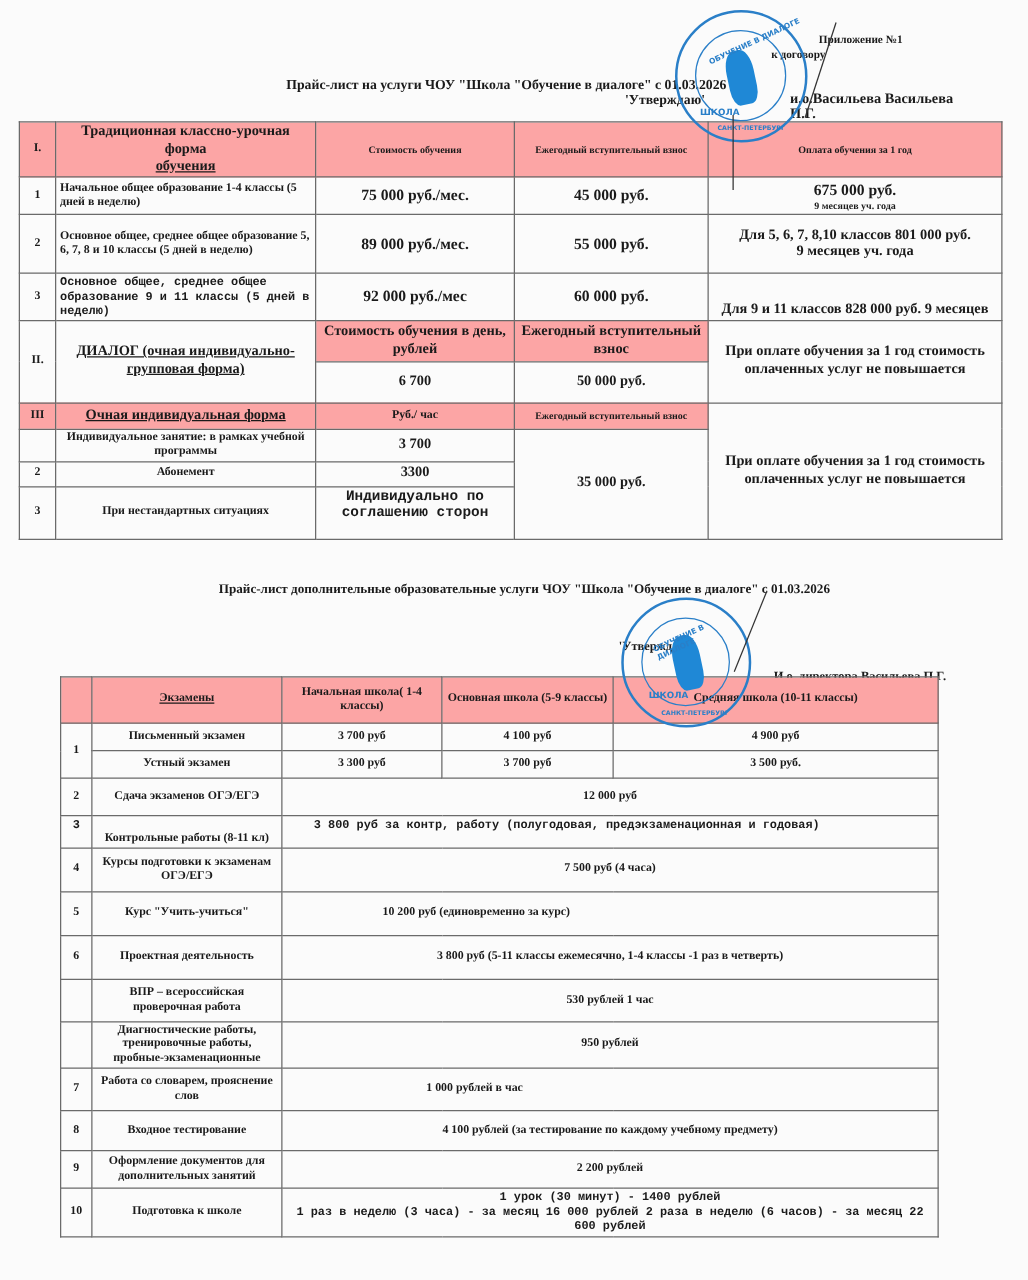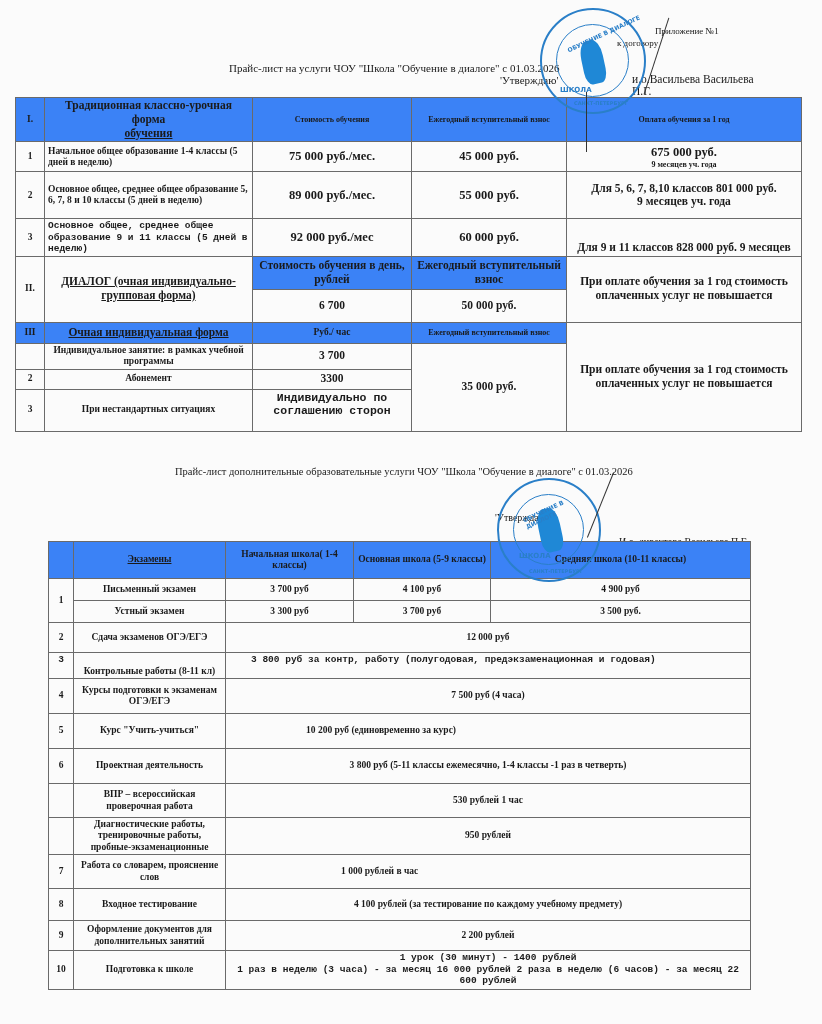--- a/index.html
+++ b/index.html
@@ -1,22 +1,22 @@
 <!DOCTYPE html>
 <html><head>
 <meta charset="utf-8">
 <style>
   html, body { margin:0; padding:0; }
   body { width:822px; height:1024px; background:#fbfbfb; position:relative; overflow:hidden;
          font-family:"Liberation Serif","DejaVu Serif",serif; color:#1a1a1a; }
-  .abs { position:absolute; }
+  .abs { position:absolute;font-weight:bold; }
   .txt { font-size:10.5px; white-space:nowrap; }
   table { border-collapse:collapse; position:absolute; table-layout:fixed; }
   td { border:1.3px solid #6a6a6a; padding:1px 3px; font-weight:bold; text-align:center; vertical-align:middle; line-height:1.2; }
-  .hdr { background:#3b82f6; }
+  .hdr { background:#fca5a5; }
   .u { text-decoration:underline; }
   .left { text-align:left; }
   .sm { font-size:8px; }
   .md { font-size:9.5px; }
   .lg { font-size:11.5px; }
   .xl { font-size:12.5px; }
   .bot { vertical-align:bottom; }
   .top { vertical-align:top;font-family:Liberation Mono, monospace; }
   .stamp { position:absolute; border-radius:50%; border:2px solid #2a7fc8; color:#2a7fc8; }
   .stamp .inner { position:absolute; border-radius:50%; border:1.5px solid #2a7fc8; }

